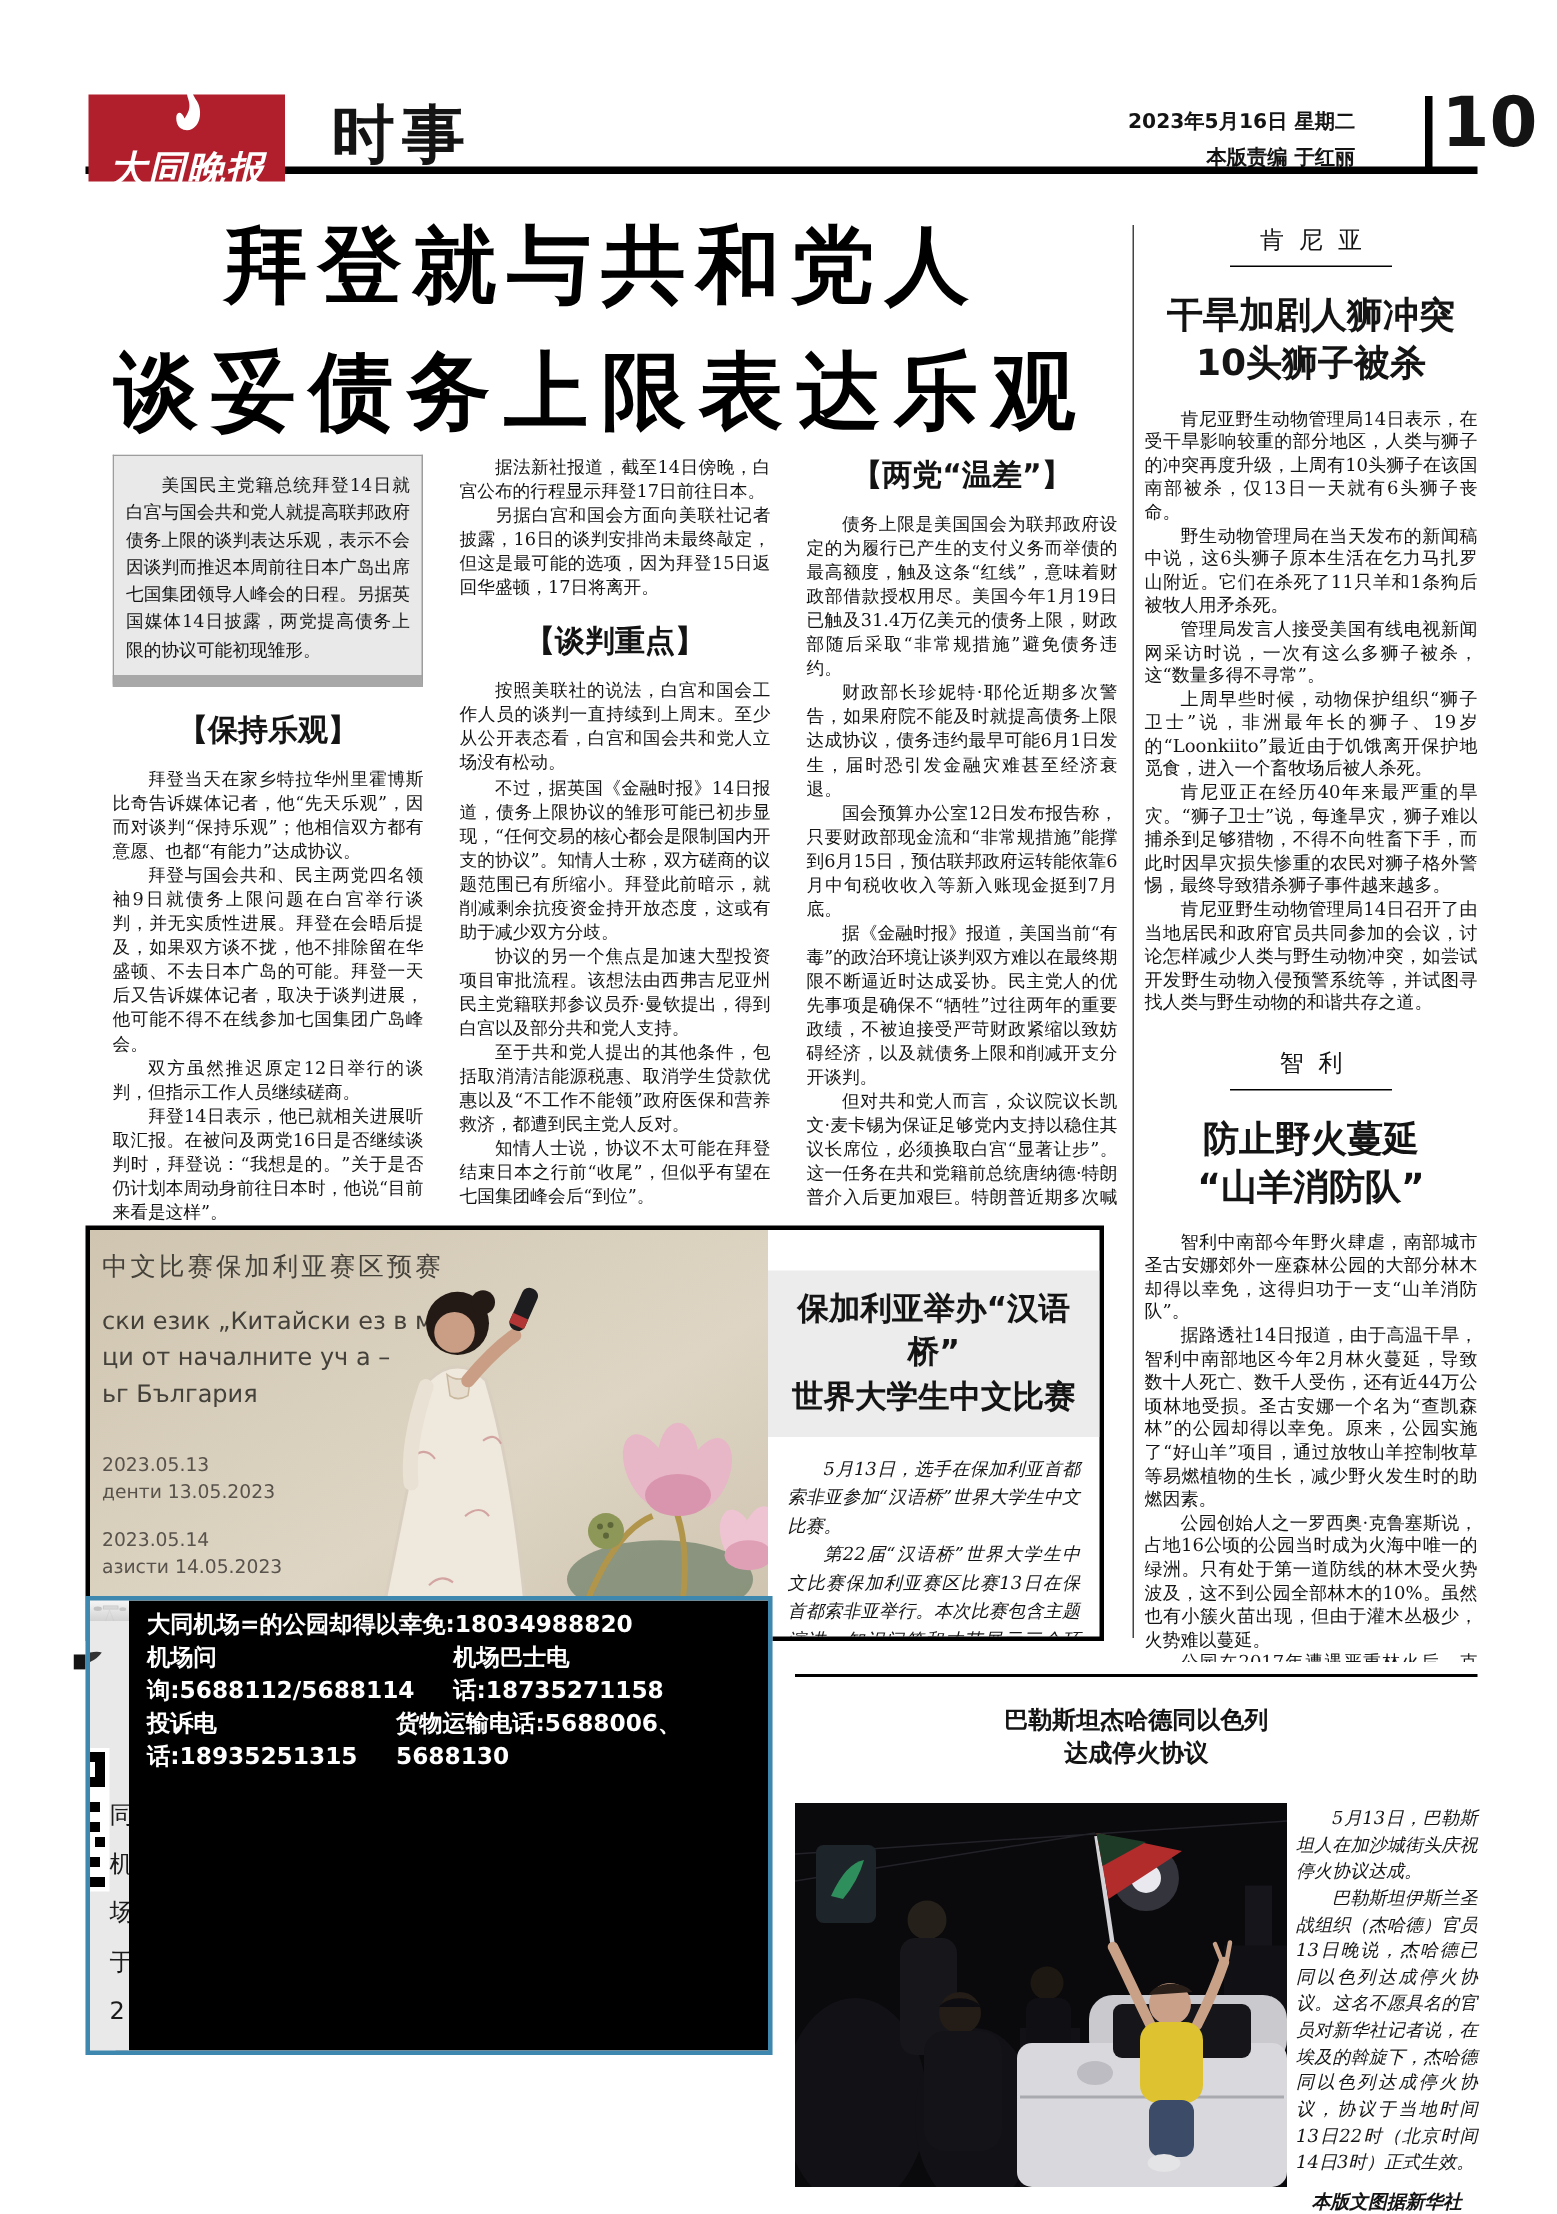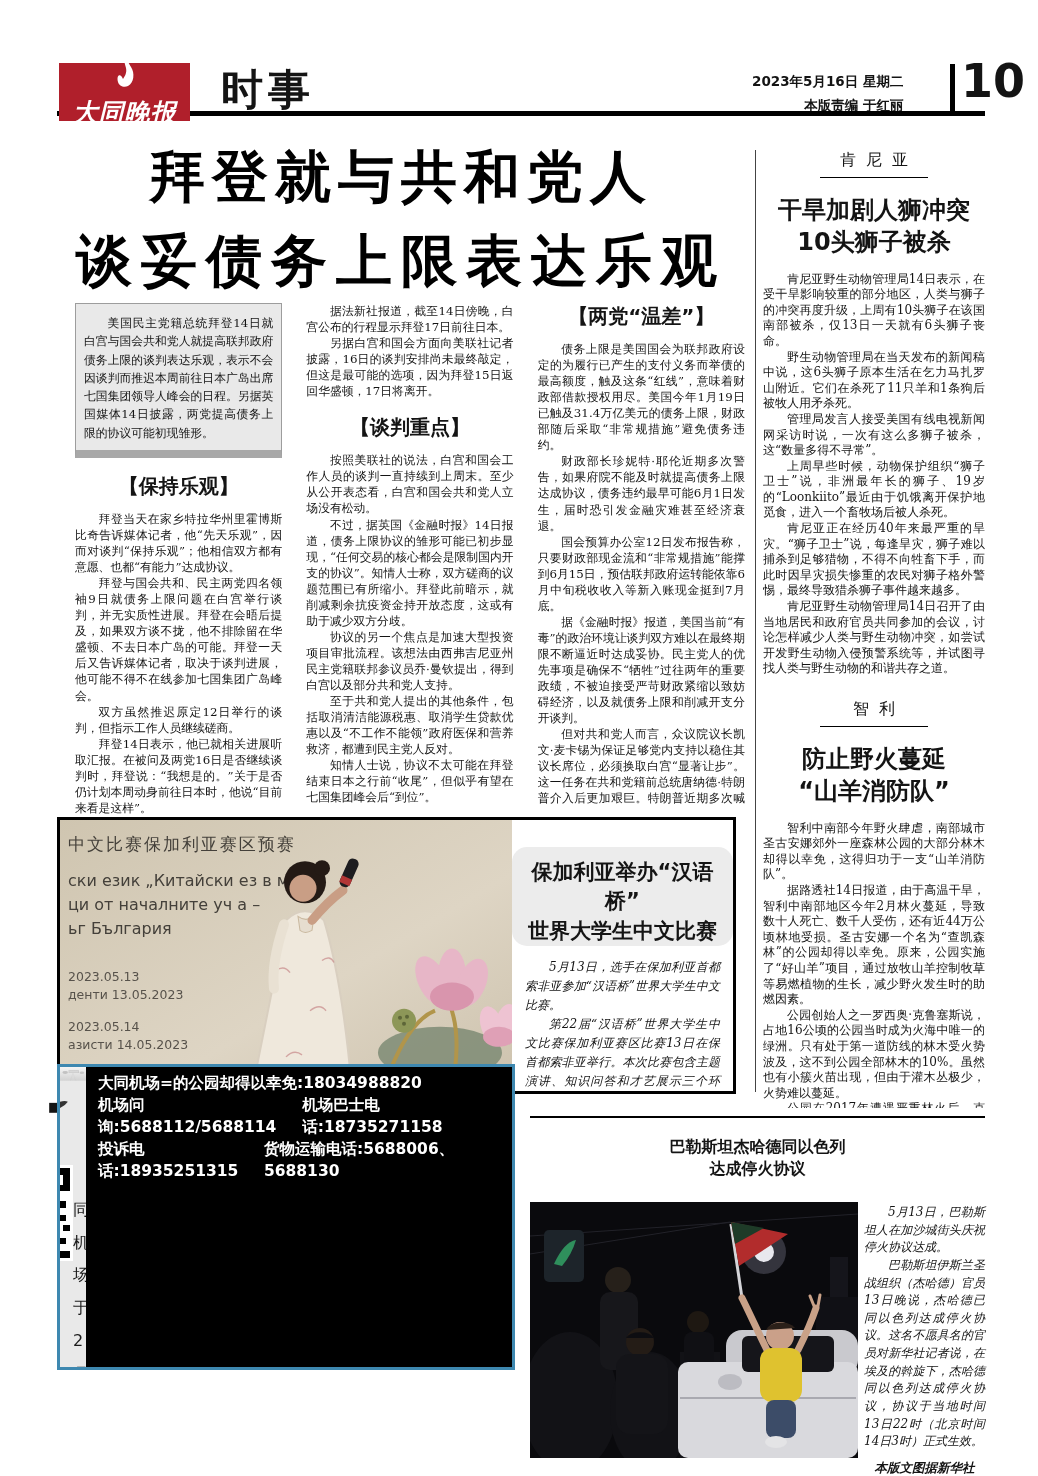--- a/index.html
+++ b/index.html
@@ -43,23 +43,23 @@
   .kicker-rule { width:108px; height:1px; background:#000; margin:0 auto 16px; }
   .col-headline { text-align:center; font-family:"DejaVu Sans","Liberation Sans",sans-serif;
                   font-weight:900; font-size:24px; line-height:1.35; margin-bottom:13px; }
   .chile-block { margin-top:22px; }
 
   
   .photo-box { position:absolute; left:57px; top:817px; width:679px; height:277px; border:3px solid #000;
                background:#fff; display:flex; overflow:hidden; }
   .photo-bulgaria { width:452px; height:100%; flex:none; display:block; }
   .photo-side { flex:1; position:relative; }
-  .side-headline { background:#ececec; margin-top:27px; padding:11px 4px 0; text-align:center;
+  .side-headline { background:#ececec; margin-top:27px; padding:11px 4px 12px; text-align:center;
                    font-family:"DejaVu Sans","Liberation Sans",sans-serif; font-weight:900;
-                   font-size:21px; line-height:1.4;border-radius:15px; }
+                   font-size:21px; line-height:1.4; }
   .side-text { padding:12px 13px 0; font-size:12px; line-height:1.58; text-align:justify; font-style:italic; }
   .side-text p { text-indent:2em; margin:0; }
 
   
   .ad-label { position:absolute; left:48px; top:1098px; font-size:13px; font-weight:700;
               font-family:"DejaVu Sans","Liberation Sans",sans-serif; }
   .ad-box { position:absolute; left:57px; top:1064px; width:458px; height:306px; border:3px solid #3e88b0;
             display:flex; flex-direction:row; overflow:hidden; background:#e9e9e9; }
   .ad-top { position:relative; flex:1; overflow:hidden; padding:6px 13px 0; }
   .ad-bg { position:absolute; inset:0; z-index:0; }

